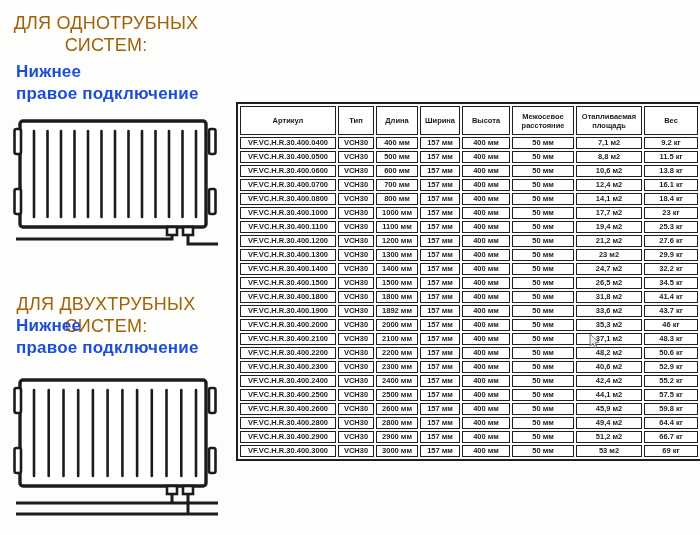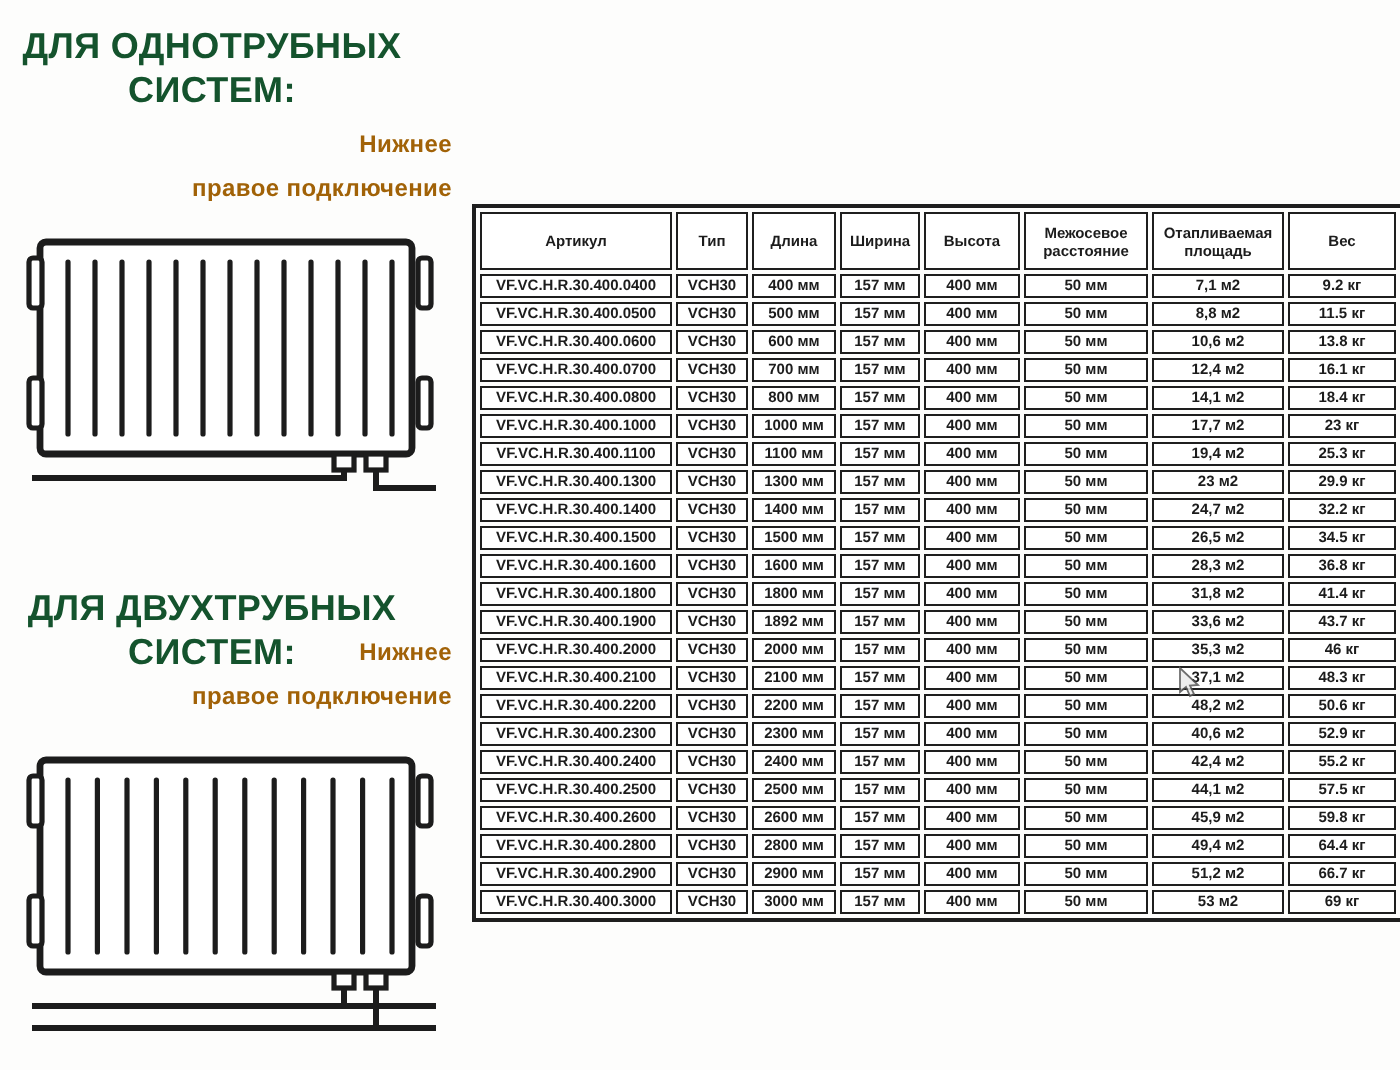--- a/index.html
+++ b/index.html
@@ -5,26 +5,26 @@
   html,body{margin:0;padding:0;}
   body{
     width:700px;height:535px;position:relative;overflow:hidden;
     background:#fdfdfc;color:#1e1e1e;
     font-family:"Liberation Sans",sans-serif;
   }
   
   .left-panel{position:absolute;left:0;top:0;width:232px;height:535px;}
   .sec-title{
     position:absolute;left:4px;width:204px;text-align:center;
-    font-size:18px;line-height:22px;font-weight:bold;color:#14532d;
+    font-size:18px;line-height:22px;font-weight:normal;color:#a16207;
     letter-spacing:.2px;white-space:pre-line;
   }
   .sec-sub{
-    position:absolute;left:16px;width:210px;text-align:right;
-    font-size:12px;line-height:22px;font-weight:bold;color:#a16207;
+    position:absolute;left:16px;width:210px;text-align:left;
+    font-size:17px;line-height:22px;font-weight:bold;color:#1d4ed8;
     letter-spacing:.2px;white-space:pre-line;
   }
   #title-1{top:12px;}
   #sub-1{top:61px;}
   #diagram-1{position:absolute;left:12px;top:116px;}
   #title-2{top:265px;margin-top:28px;}
   #sub-2{top:315px;}
   #diagram-2{position:absolute;left:12px;top:375px;}
   
   .spec-table-wrap{position:absolute;left:236px;top:102px;}
@@ -220,20 +220,30 @@
           <td>VF.VC.H.R.30.400.1100</td>
           <td>VCH30</td>
           <td>1100 мм</td>
           <td>157 мм</td>
           <td>400 мм</td>
           <td>50 мм</td>
           <td>19,4 м2</td>
           <td>25.3 кг</td>
         </tr>
         <tr>
+          <td>VF.VC.H.R.30.400.1200</td>
+          <td>VCH30</td>
+          <td>1200 мм</td>
+          <td>157 мм</td>
+          <td>400 мм</td>
+          <td>50 мм</td>
+          <td>21,2 м2</td>
+          <td>27.6 кг</td>
+        </tr>
+        <tr>
           <td>VF.VC.H.R.30.400.1300</td>
           <td>VCH30</td>
           <td>1300 мм</td>
           <td>157 мм</td>
           <td>400 мм</td>
           <td>50 мм</td>
           <td>23 м2</td>
           <td>29.9 кг</td>
         </tr>
         <tr>
@@ -248,30 +258,20 @@
         </tr>
         <tr>
           <td>VF.VC.H.R.30.400.1500</td>
           <td>VCH30</td>
           <td>1500 мм</td>
           <td>157 мм</td>
           <td>400 мм</td>
           <td>50 мм</td>
           <td>26,5 м2</td>
           <td>34.5 кг</td>
-        </tr>
-        <tr>
-          <td>VF.VC.H.R.30.400.1600</td>
-          <td>VCH30</td>
-          <td>1600 мм</td>
-          <td>157 мм</td>
-          <td>400 мм</td>
-          <td>50 мм</td>
-          <td>28,3 м2</td>
-          <td>36.8 кг</td>
         </tr>
         <tr>
           <td>VF.VC.H.R.30.400.1800</td>
           <td>VCH30</td>
           <td>1800 мм</td>
           <td>157 мм</td>
           <td>400 мм</td>
           <td>50 мм</td>
           <td>31,8 м2</td>
           <td>41.4 кг</td>

